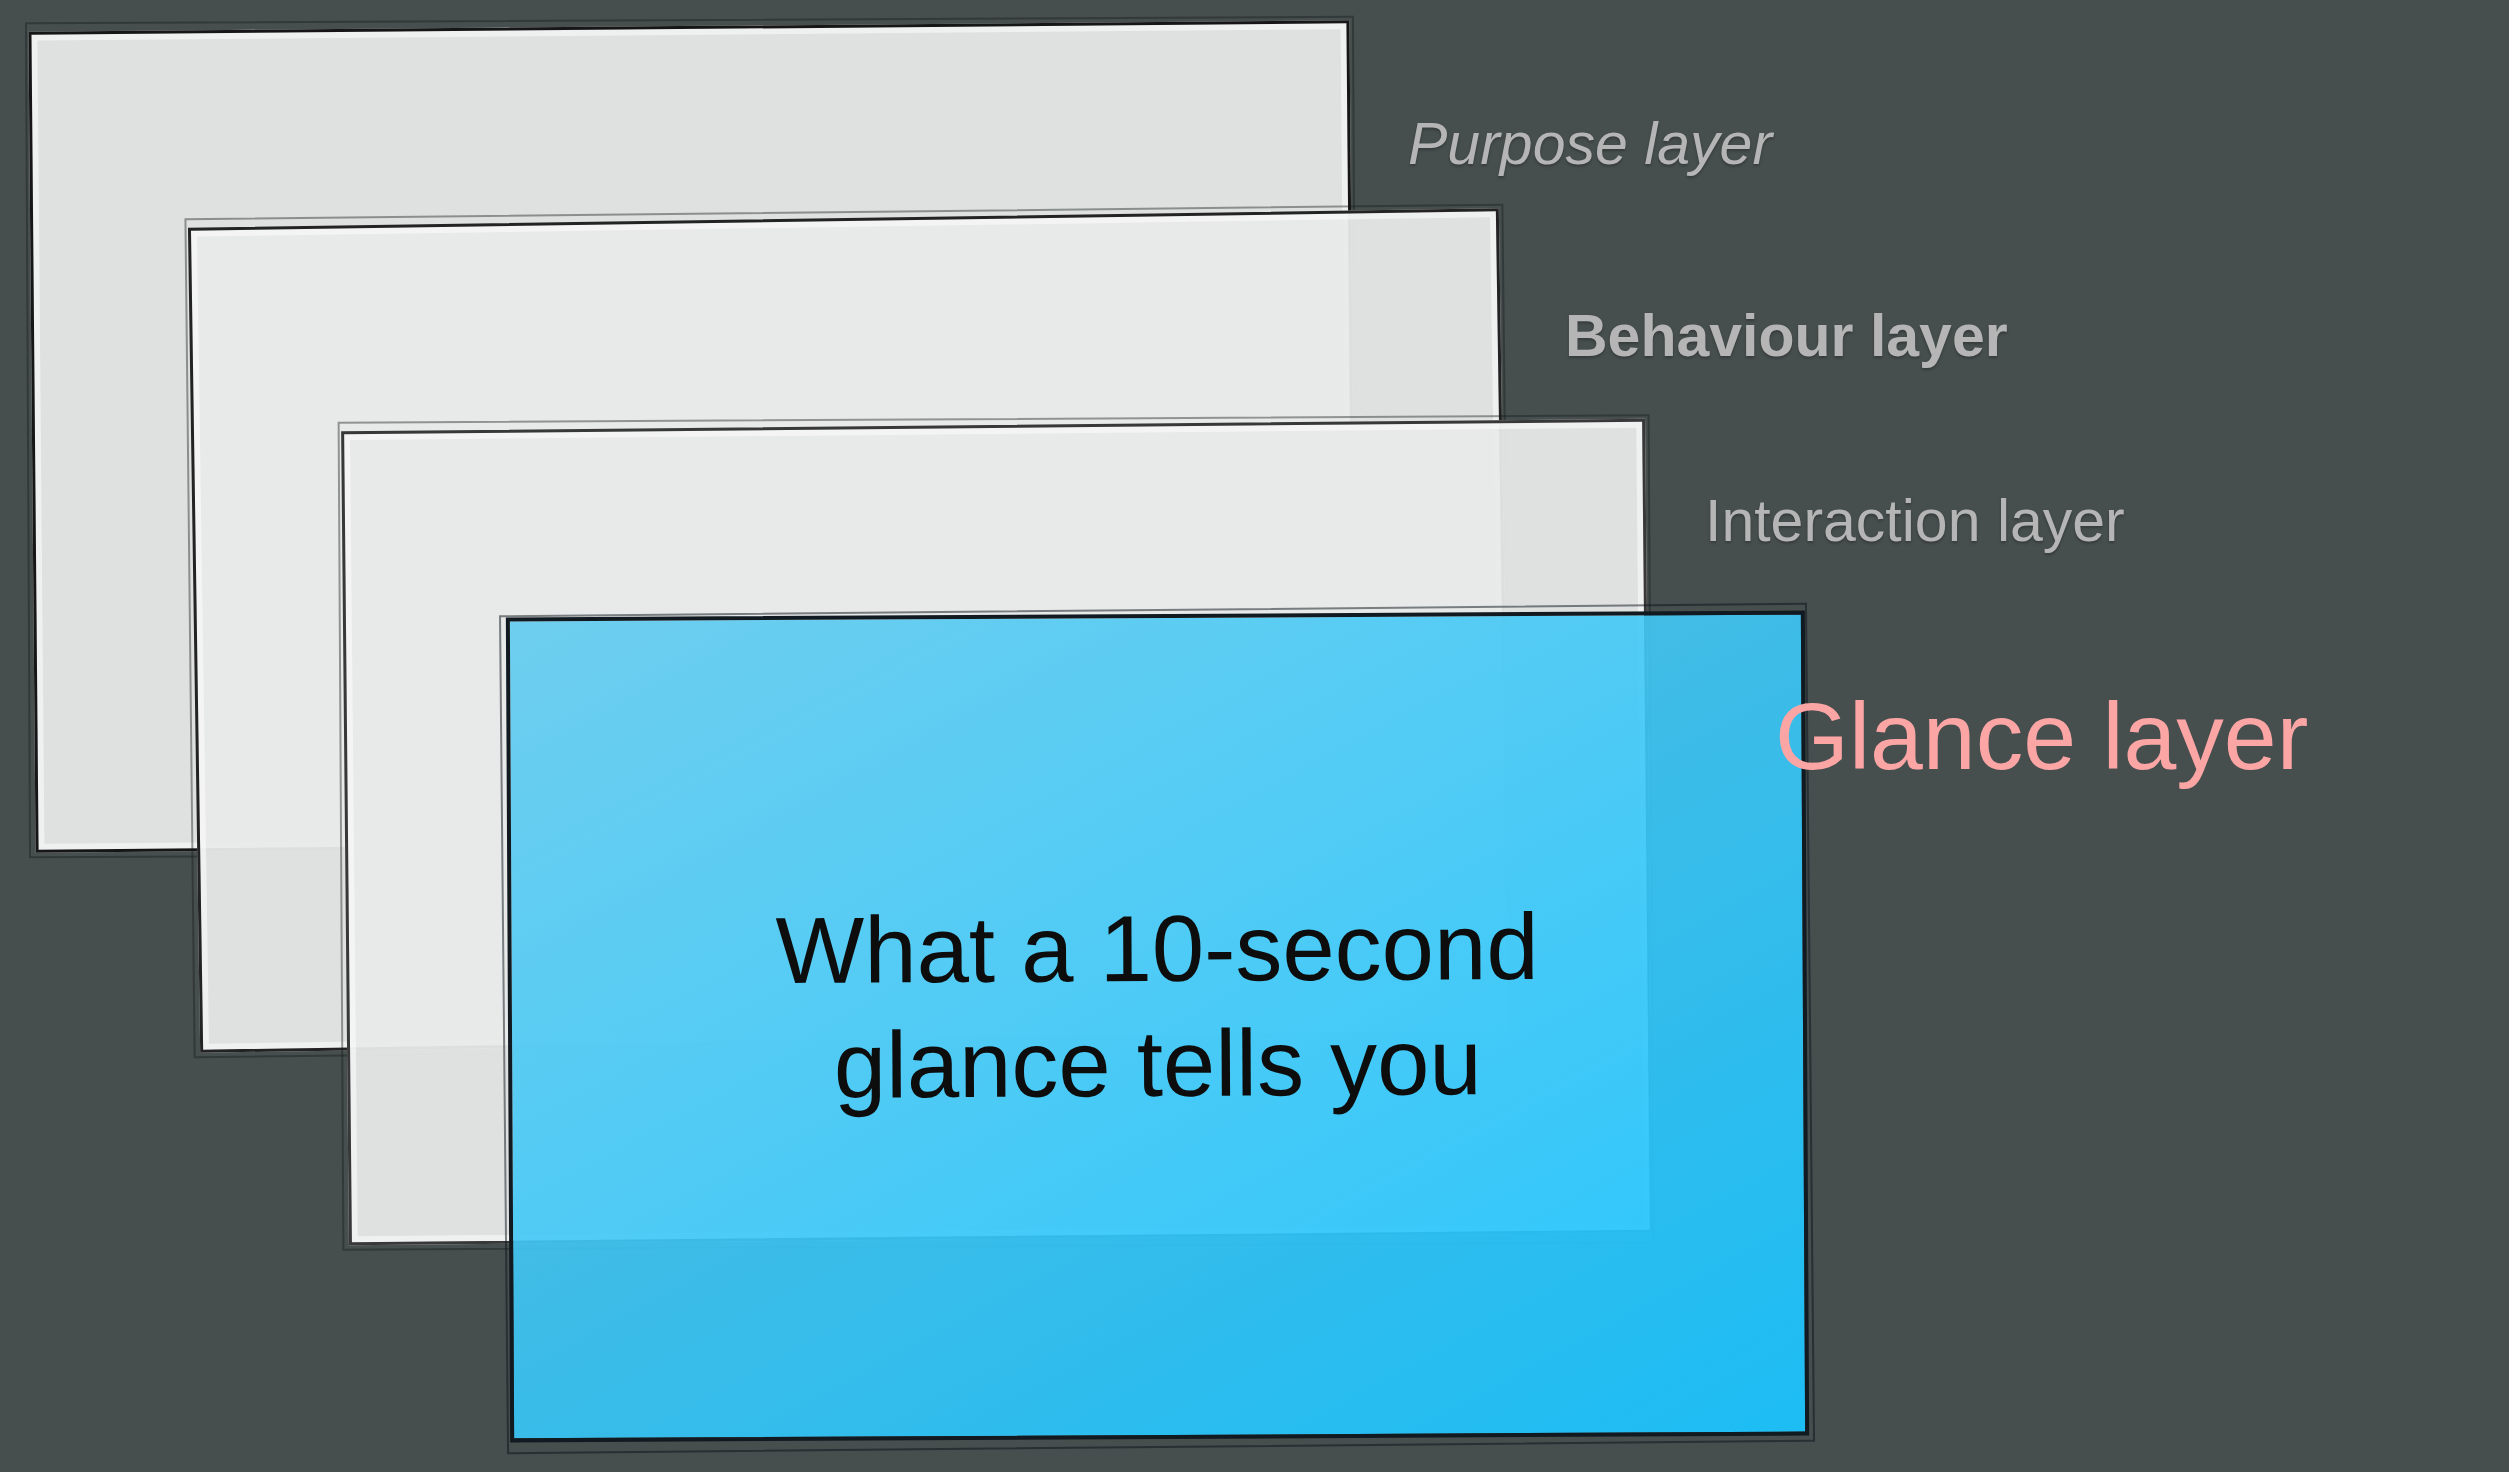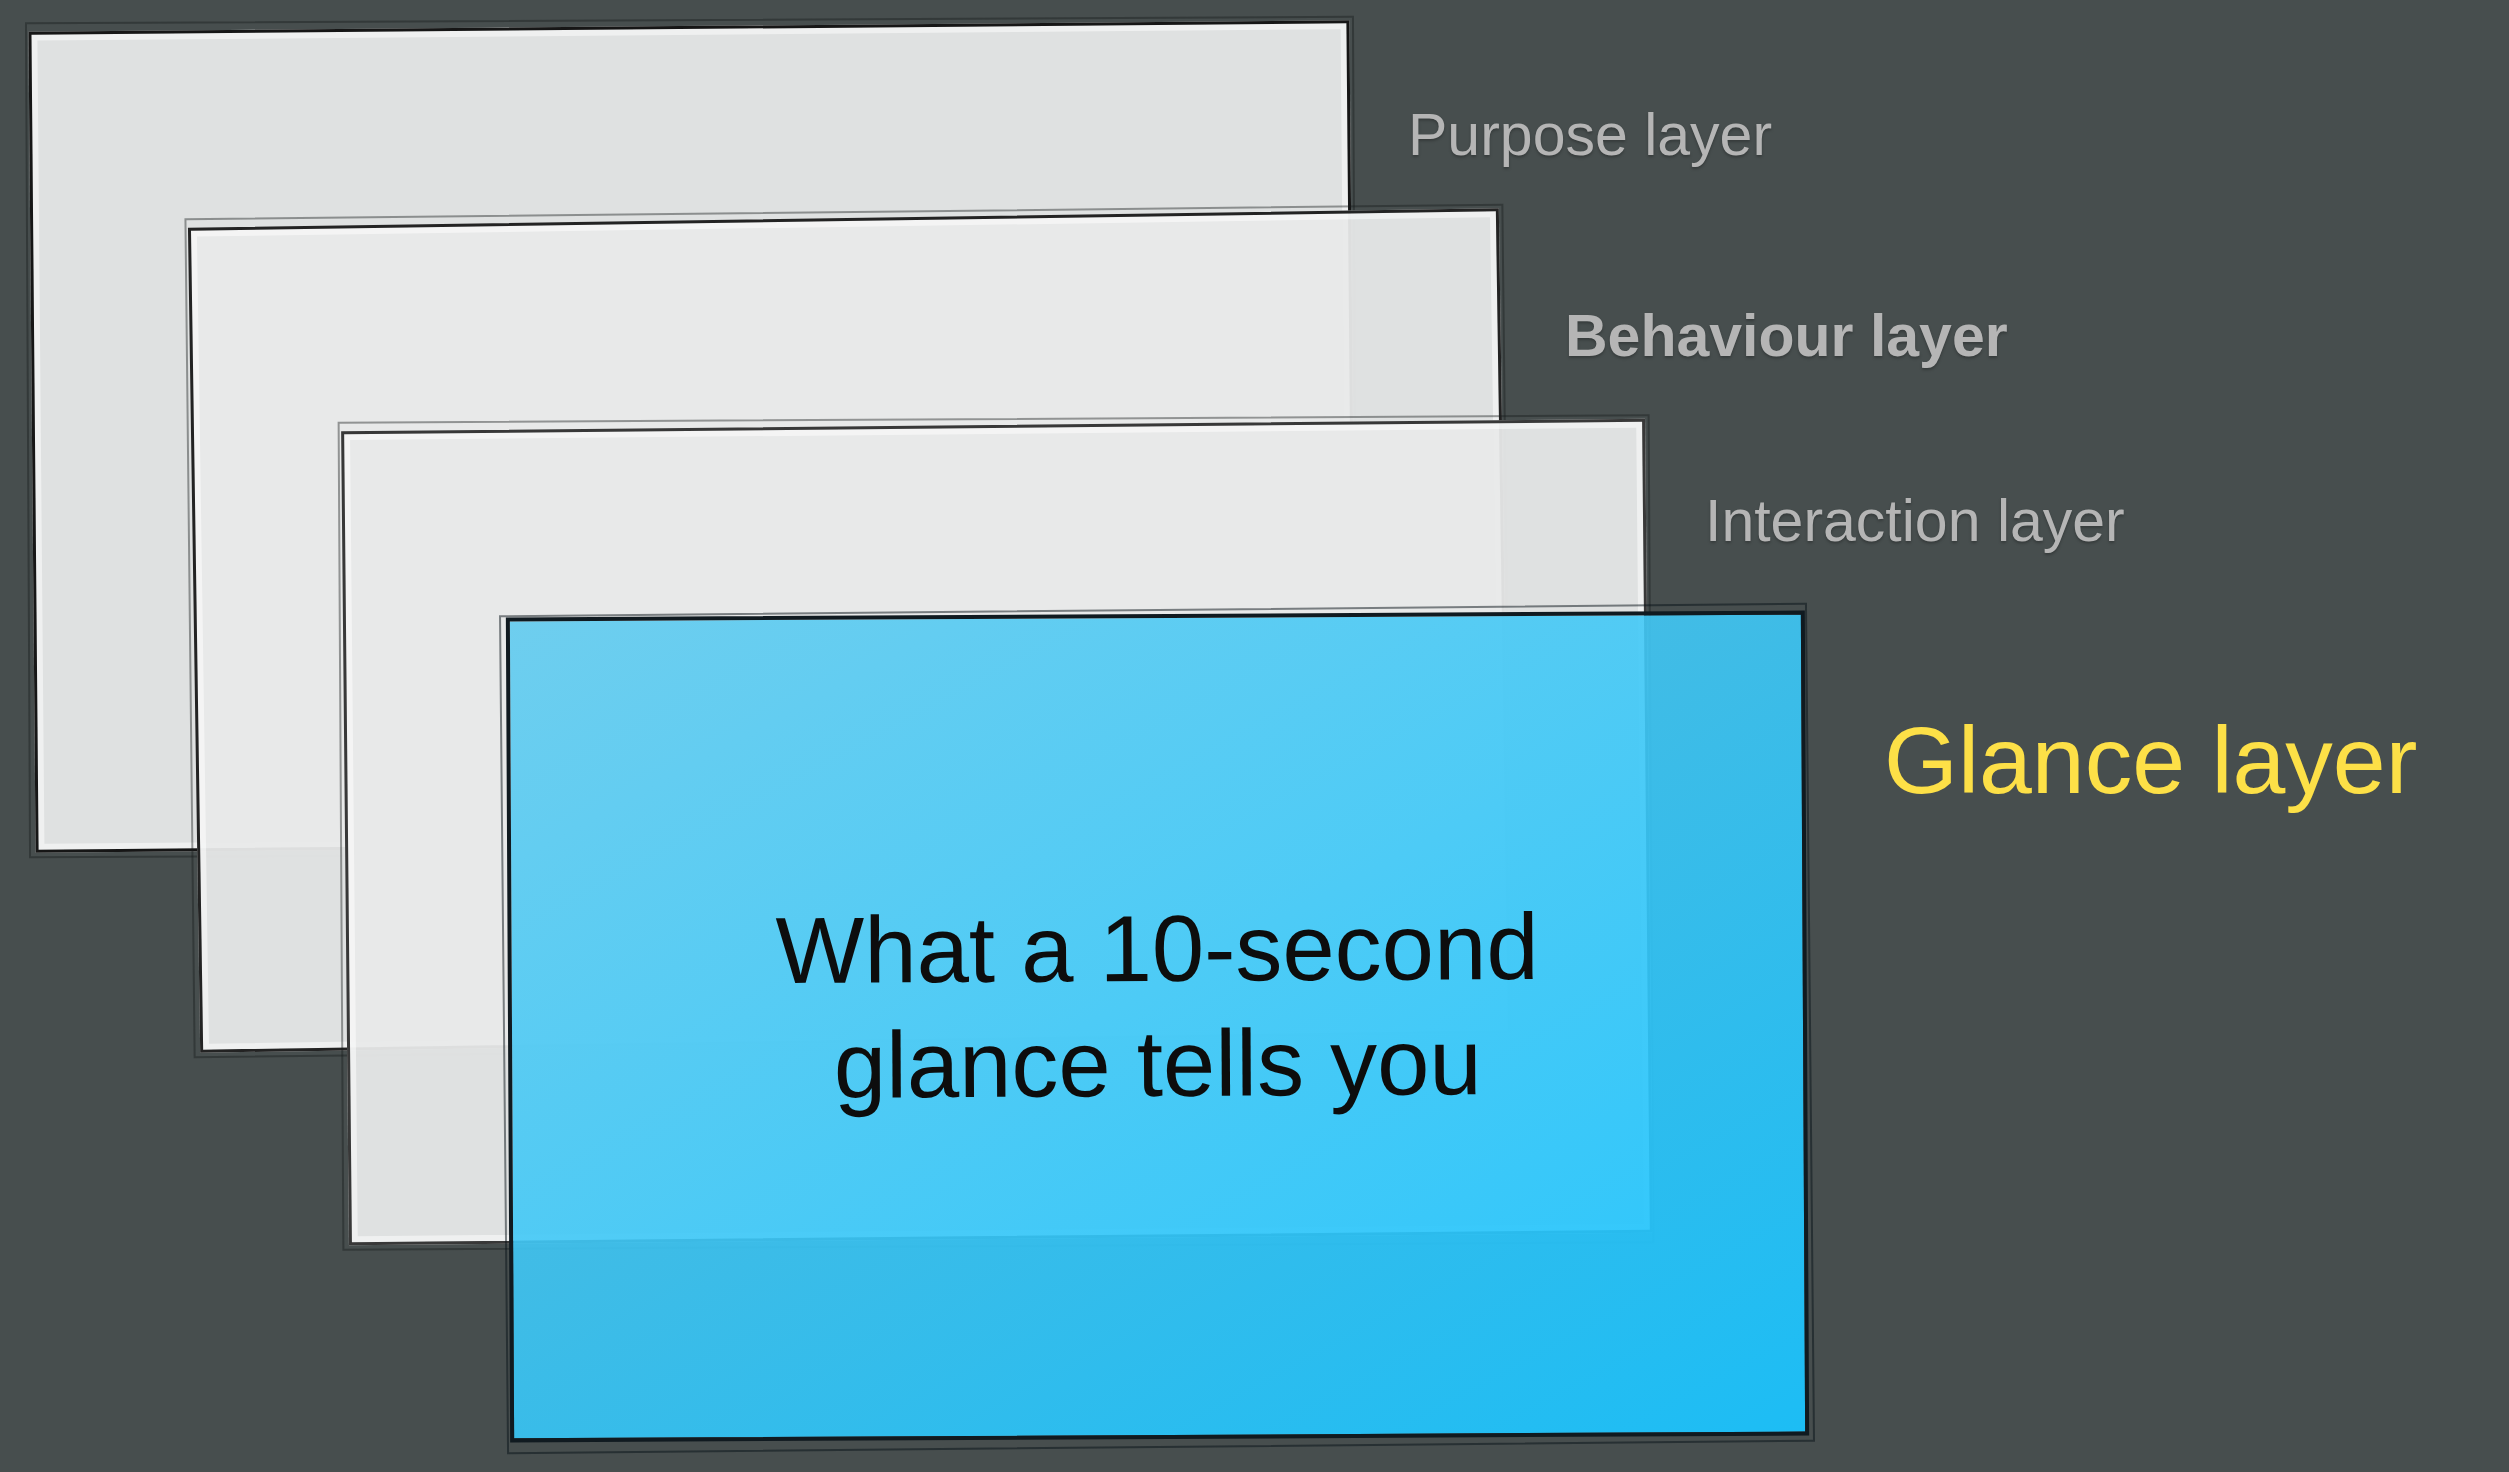--- a/index.html
+++ b/index.html
@@ -89,29 +89,28 @@
   
   .layer-label {
     position: absolute;
     white-space: nowrap;
     font-size: 59px;
     line-height: 1;
     color: #b5b5b5;
     text-shadow: 0 2px 2.9px rgba(0, 0, 0, 0.25);
     z-index: 10;
   }
-  #label-purpose     { left: 1408px; top: 106px; }
+  #label-purpose     { left: 1408px; top: 115px; font-style: italic; }
   #label-behaviour   { left: 1565px; top: 307px; font-weight: bold; }
   #label-interaction { left: 1705px; top: 492px; }
   #label-glance {
-    left: 1884px; top: 689px;
+    left: 1775px; top: 689px;
     font-size: 95px;
-    color: #fde047;
+    color: #fca5a5;
     text-shadow: none;
-    margin-top: 24px;
   }
 </style>
 </head>
 <body>
 
 <div class="stage">
 
   <div class="card card-gray" id="card-purpose"></div>
 
   <div class="card card-gray" id="card-behaviour"></div>

